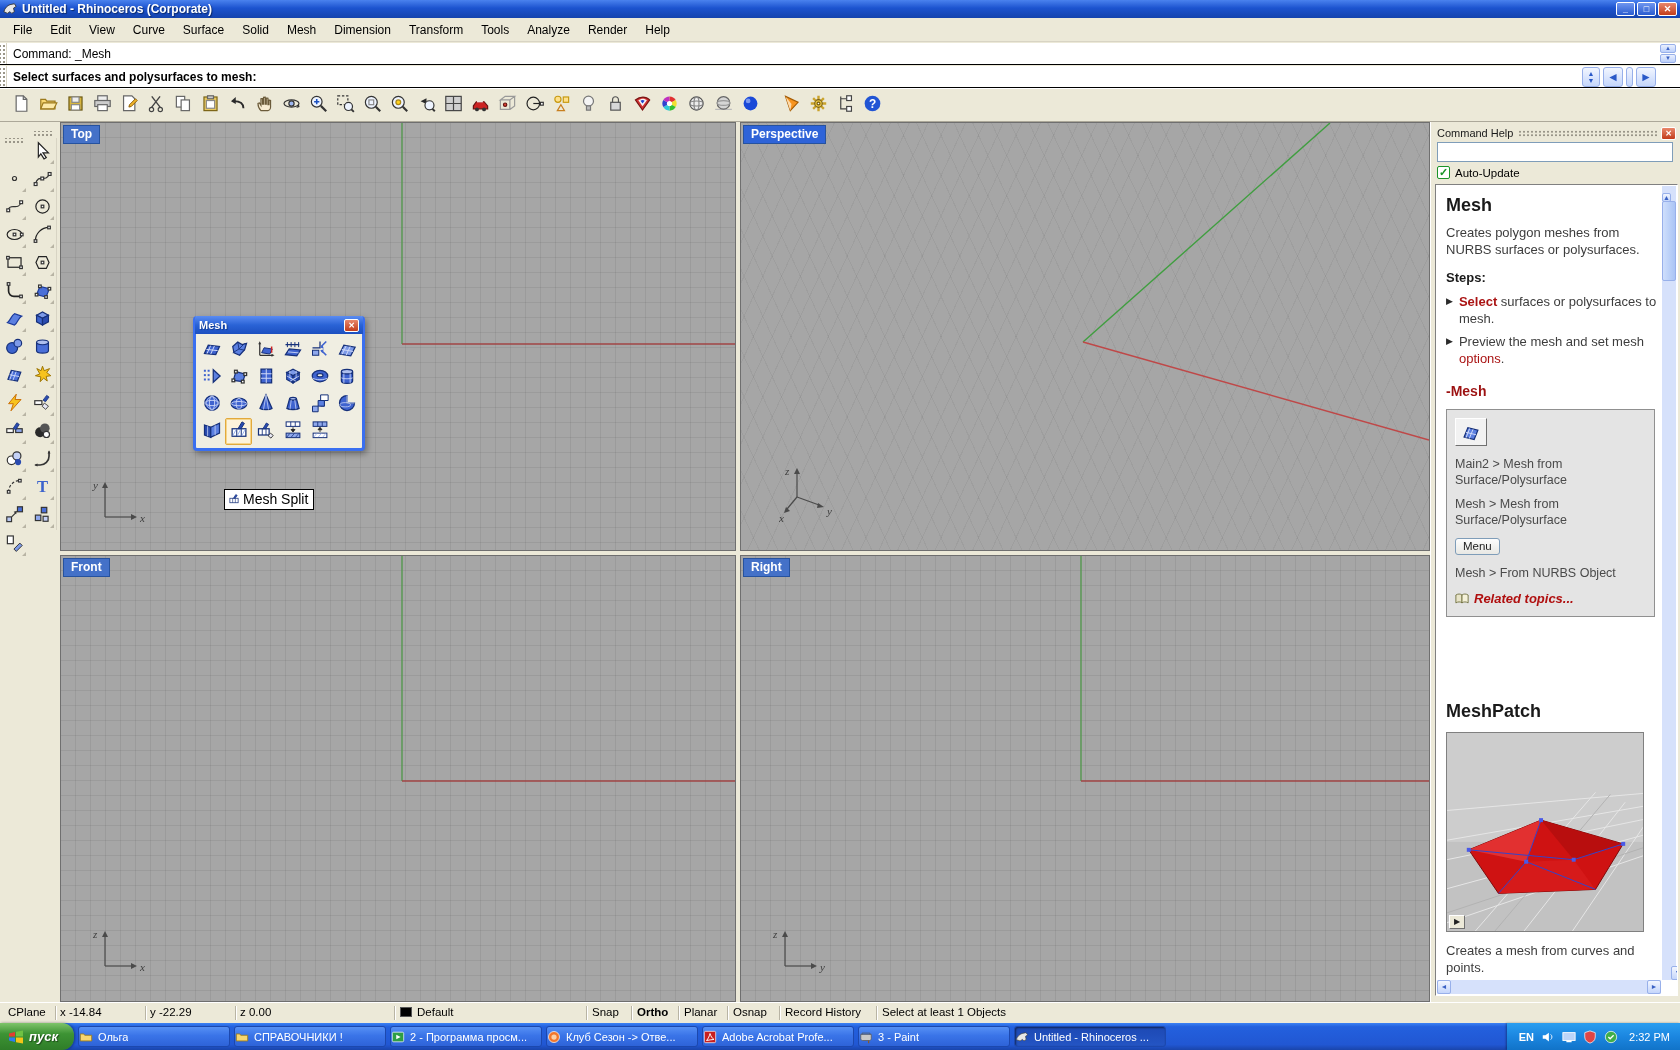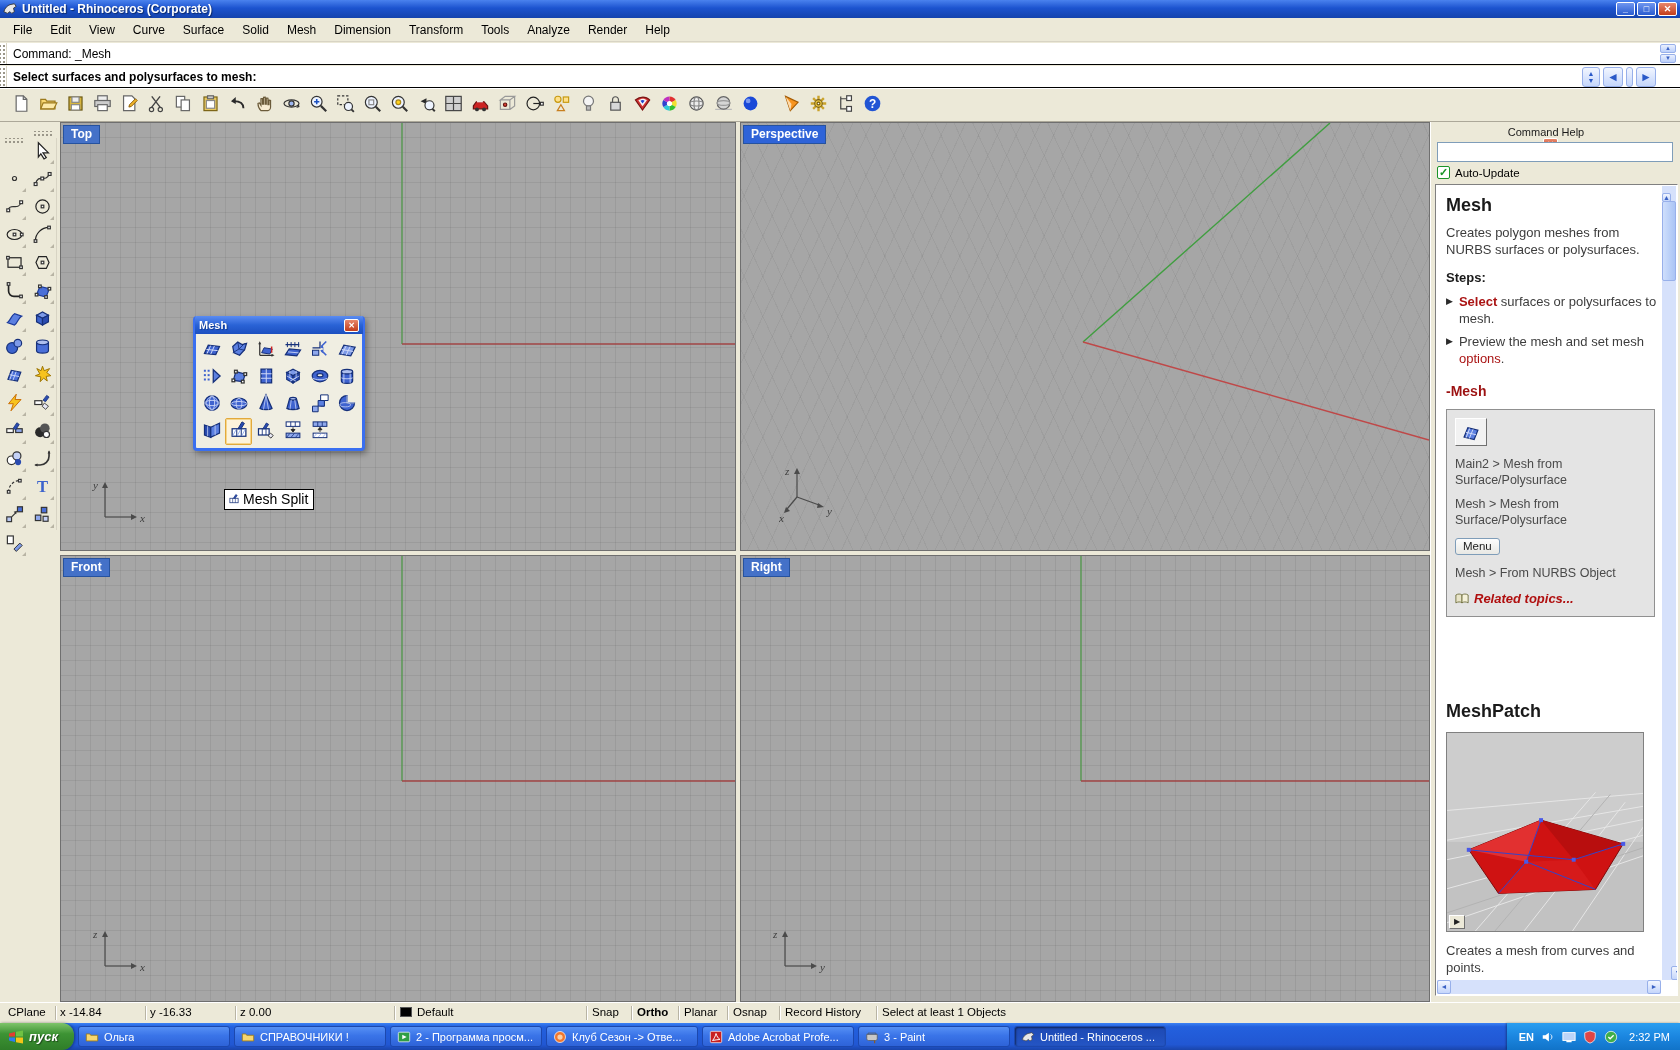--- a/index.html
+++ b/index.html
@@ -96,21 +96,21 @@
   .pbtn svg { width:20px; height:20px; }
   .pbtn.active { border:1px solid #e2a93c; border-radius:2px; background:#fdf3dc; box-shadow:inset 0 0 0 1px #f6d68c; }
 
   #tooltip { position:absolute; left:224px; top:479px; z-index:30; background:#ffffff; border:1px solid #000;
     font-size:14px; color:#000; padding:1px 5px 2px 3px; display:flex; align-items:center; gap:3px;margin-top:10px; }
   #tooltip svg { width:12px; height:12px; }
 
   
   #help-panel { position:absolute; left:1430px; top:122px; width:250px; height:880px; background:#ece9d8;
     border-left:1px solid #fff; }
-  .hp-header { position:absolute; left:6px; top:4px; right:20px; height:14px; display:flex; align-items:center;flex-direction:column; }
+  .hp-header { position:absolute; left:6px; top:4px; right:4px; height:14px; display:flex; align-items:center; }
   .hp-title { font-size:11px; color:#1a1a1a; white-space:nowrap; margin-right:5px; }
   .hp-grip { flex:1; height:7px; background-image:radial-gradient(#9a9689 1px, transparent 1.2px);
     background-size:4px 3.5px; }
   .hp-close { width:15px; height:13px; margin-left:4px; border:1px solid #fff; border-radius:2px;
     background:linear-gradient(180deg,#e8876b,#c33d1b); color:#fff; font-size:8px; line-height:11px;
     text-align:center; font-weight:bold; }
   .hp-search { position:absolute; left:6px; top:20px; width:236px; height:20px; background:#fff;
     border:1px solid #7f9db9; font-size:12px; padding:0 4px; }
   .hp-check-row { position:absolute; left:6px; top:44px; display:flex; align-items:center; gap:5px; font-size:11.5px; color:#000; }
   .checkbox { width:13px; height:13px; background:#fff; border:1px solid #1a9428; border-radius:2px;
@@ -163,21 +163,21 @@
     vertical-align:-1px; margin-right:5px; }
   .sb-bold { font-weight:bold; }
 
   
   #taskbar { position:absolute; left:0; top:1023px; width:1680px; height:27px;
     background:linear-gradient(180deg,#3c82f4 0%,#2360de 14%,#2157d3 80%,#1a45ab 100%); display:flex; align-items:center; }
   .start-btn { height:27px; padding:0 16px 0 8px; display:flex; align-items:center; gap:5px;
     background:linear-gradient(180deg,#7ec46a 0%,#3d9334 40%,#2f7d28 100%);
     border-radius:0 12px 12px 0; box-shadow:1px 0 3px rgba(0,0,0,.4); }
   .start-btn span { color:#fff; font-weight:bold; font-style:italic; font-size:13px; text-shadow:1px 1px 1px #1c4a18; }
-  .task-btn { height:21px; margin-left:4px; padding:0 6px; display:flex; align-items:center; gap:5px;
+  .task-btn { height:21px; margin-left:4px; padding:0 0; display:flex; align-items:center; gap:5px;
     background:linear-gradient(180deg,#5690f5,#3a74e8 45%,#2e63d8); border:1px solid #1c48ae; border-radius:3px;
     color:#fff; font-size:11px; white-space:nowrap; overflow:hidden; }
   .task-btn .tlabel { overflow:hidden; text-overflow:clip; }
   .task-btn.active { background:linear-gradient(180deg,#1d49b4,#2455c4); box-shadow:inset 1px 1px 2px rgba(0,0,0,.5); }
   .task-btn svg { width:14px; height:14px; flex:none; }
   .tray { margin-left:auto; height:27px; display:flex; align-items:center; gap:7px; padding:0 10px 0 12px;
     background:linear-gradient(180deg,#2a9ef0 0%,#1b86e0 50%,#1173c8 100%); box-shadow:-1px 0 2px rgba(0,0,0,.35); }
   .tray-lang { color:#fff; font-size:11px; font-weight:bold; }
   .tray svg { width:14px; height:14px; }
   .tray-clock { color:#fff; font-size:11px; margin-left:4px; }
@@ -1012,21 +1012,21 @@
         <span class="sb-btn">◄</span>
         <span class="sb-track"></span>
         <span class="sb-btn right">►</span>
       </div>
     </div>
   </div>
 
   <div id="status-bar">
     <span class="sb-cell" style="left:8px">CPlane</span>
     <span class="sb-cell" style="left:60px">x -14.84</span>
-    <span class="sb-cell" style="left:150px">y -16.33</span>
+    <span class="sb-cell" style="left:150px">y -22.29</span>
     <span class="sb-cell" style="left:240px">z 0.00</span>
     <span class="sb-cell" style="left:400px"><span class="sb-swatch"></span><span>Default</span></span>
     <span class="sb-cell" style="left:592px">Snap</span>
     <span class="sb-cell sb-bold" style="left:637px">Ortho</span>
     <span class="sb-cell" style="left:684px">Planar</span>
     <span class="sb-cell" style="left:733px">Osnap</span>
     <span class="sb-cell" style="left:785px">Record History</span>
     <span class="sb-cell" style="left:882px">Select at least 1 Objects</span>
     <span class="sb-div" style="left:55px"></span>
       <span class="sb-div" style="left:145px"></span>

